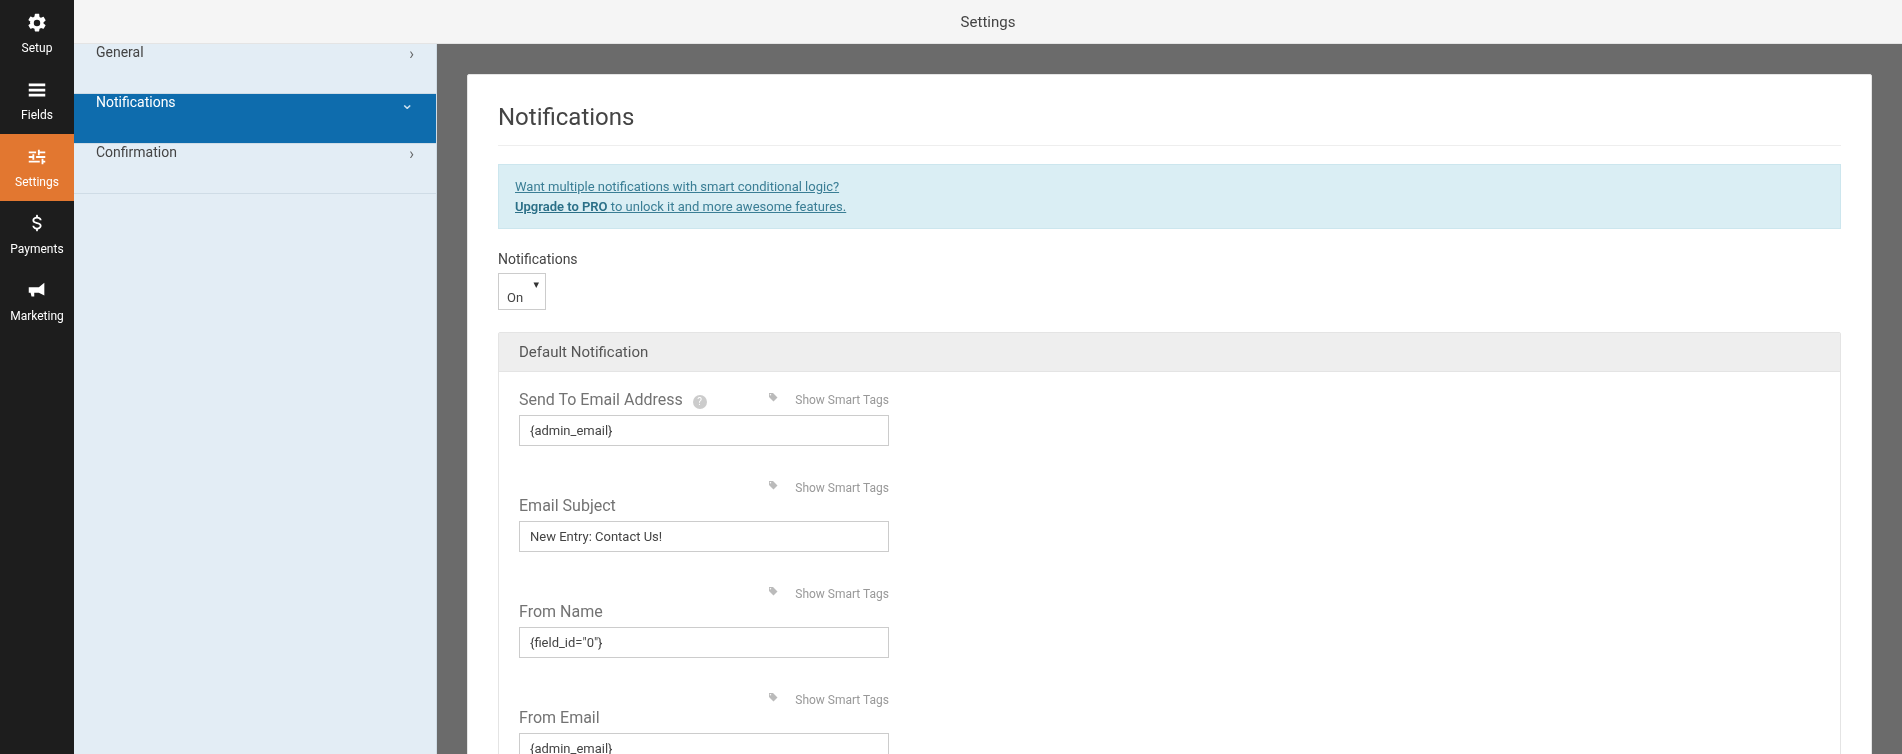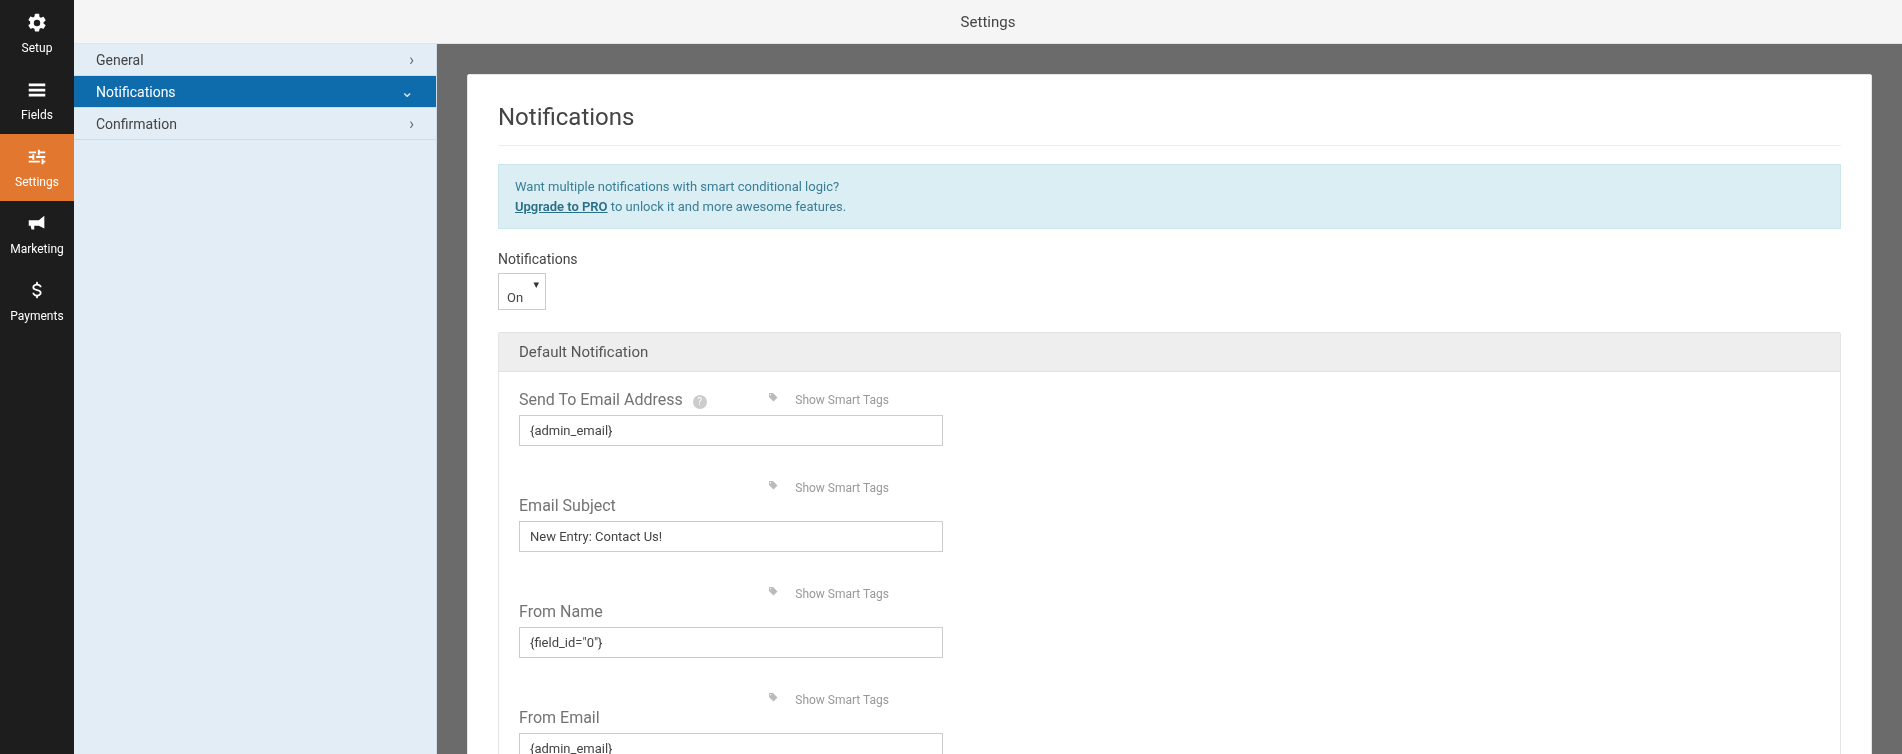--- a/index.html
+++ b/index.html
@@ -58,24 +58,23 @@
   }
 
   
   .side {
     width: 363px;
     background: #e3edf5;
     border-right: 1px solid #cfdce6;
   }
   .side-item {
     display: flex;
-    align-items: center;
     justify-content: space-between;
     padding: 0 22px;
-    height: 32px;
+    height: 50px;
     font-size: 14px;
     color: #444;
     cursor: pointer;
     border-bottom: 1px solid #cfdce6;
   }
   .side-item.active {
     background: #0E6CAD;
     color: #fff;
   }
   .side-item .chev {
@@ -109,20 +108,21 @@
   }
 
   .promo {
     background: #daeef4;
     border: 1px solid #cce6ee;
     padding: 12px 16px;
     font-size: 13px;
     color: #3a7e95;
     line-height: 1.5;
     margin-bottom: 22px;
+    text-decoration: underline;
   }
   .promo a {
     color: #2a6f87;
     font-weight: 600;
   }
 
   .field-label {
     font-size: 14px;
     color: #444;
     margin-bottom: 6px;
@@ -194,21 +194,21 @@
     font-size: 12px;
     color: #999;
     cursor: pointer;
     display: inline-flex;
     align-items: center;
     gap: 16px;
   }
   .smart svg { width: 12px; height: 12px; fill: #bbb; }
 
   .form-row input[type=text] {
-    width: 424px;
+    width: 370px;
     padding: 7px 10px;
     border: 1px solid #ccc;
     font-size: 13px;
     color: #444;
     outline: none;
   }
 </style>
 </head>
 <body>
 
@@ -233,32 +233,32 @@
     <span>
       <svg viewBox="0 0 24 24">
           <path d="M3 6h8v2H3V6zm12 0h6v2h-6V6zm-2-2h2v6h-2V4zM3 11h4v2H3v-2zm8 0h10v2H11v-2zM7 9h2v6H7V9zM3 16h12v2H3v-2zm16 0h2v2h-2v-2zm-2-2h2v6h-2v-6z"></path>
         </svg>
     </span>
     <span>Settings</span>
   </div>
   <div class="rail-item">
     <span>
       <svg viewBox="0 0 24 24">
+          <path d="M12 2c.55 0 1 .45 1 1v1.07c2.5.36 4 1.93 4 3.93h-2c0-1-1-2-3-2s-3 1-3 2 1 1.6 3.2 2.1C15.1 10.7 17 11.6 17 14c0 2-1.5 3.57-4 3.93V19c0 .55-.45 1-1 1s-1-.45-1-1v-1.07C8.5 17.57 7 16 7 14h2c0 1 1 2 3 2s3-1 3-2-1-1.6-3.2-2.1C8.9 11.3 7 10.4 7 8c0-2 1.5-3.57 4-3.93V3c0-.55.45-1 1-1z"></path>
+        </svg>
+    </span>
+    <span>Payments</span>
+  </div>
+  <div class="rail-item">
+    <span>
+      <svg viewBox="0 0 24 24">
           <path d="M20 3v14l-6-3H9v4l-3 0-1-4H3V8h11l6-5z"></path>
         </svg>
     </span>
     <span>Marketing</span>
-  </div>
-  <div class="rail-item">
-    <span>
-      <svg viewBox="0 0 24 24">
-          <path d="M12 2c.55 0 1 .45 1 1v1.07c2.5.36 4 1.93 4 3.93h-2c0-1-1-2-3-2s-3 1-3 2 1 1.6 3.2 2.1C15.1 10.7 17 11.6 17 14c0 2-1.5 3.57-4 3.93V19c0 .55-.45 1-1 1s-1-.45-1-1v-1.07C8.5 17.57 7 16 7 14h2c0 1 1 2 3 2s3-1 3-2-1-1.6-3.2-2.1C8.9 11.3 7 10.4 7 8c0-2 1.5-3.57 4-3.93V3c0-.55.45-1 1-1z"></path>
-        </svg>
-    </span>
-    <span>Payments</span>
   </div>
 </nav>
 
 <div class="main">
 
   <div class="topbar">
     <span>Settings</span>
   </div>
 
   <div class="body">

